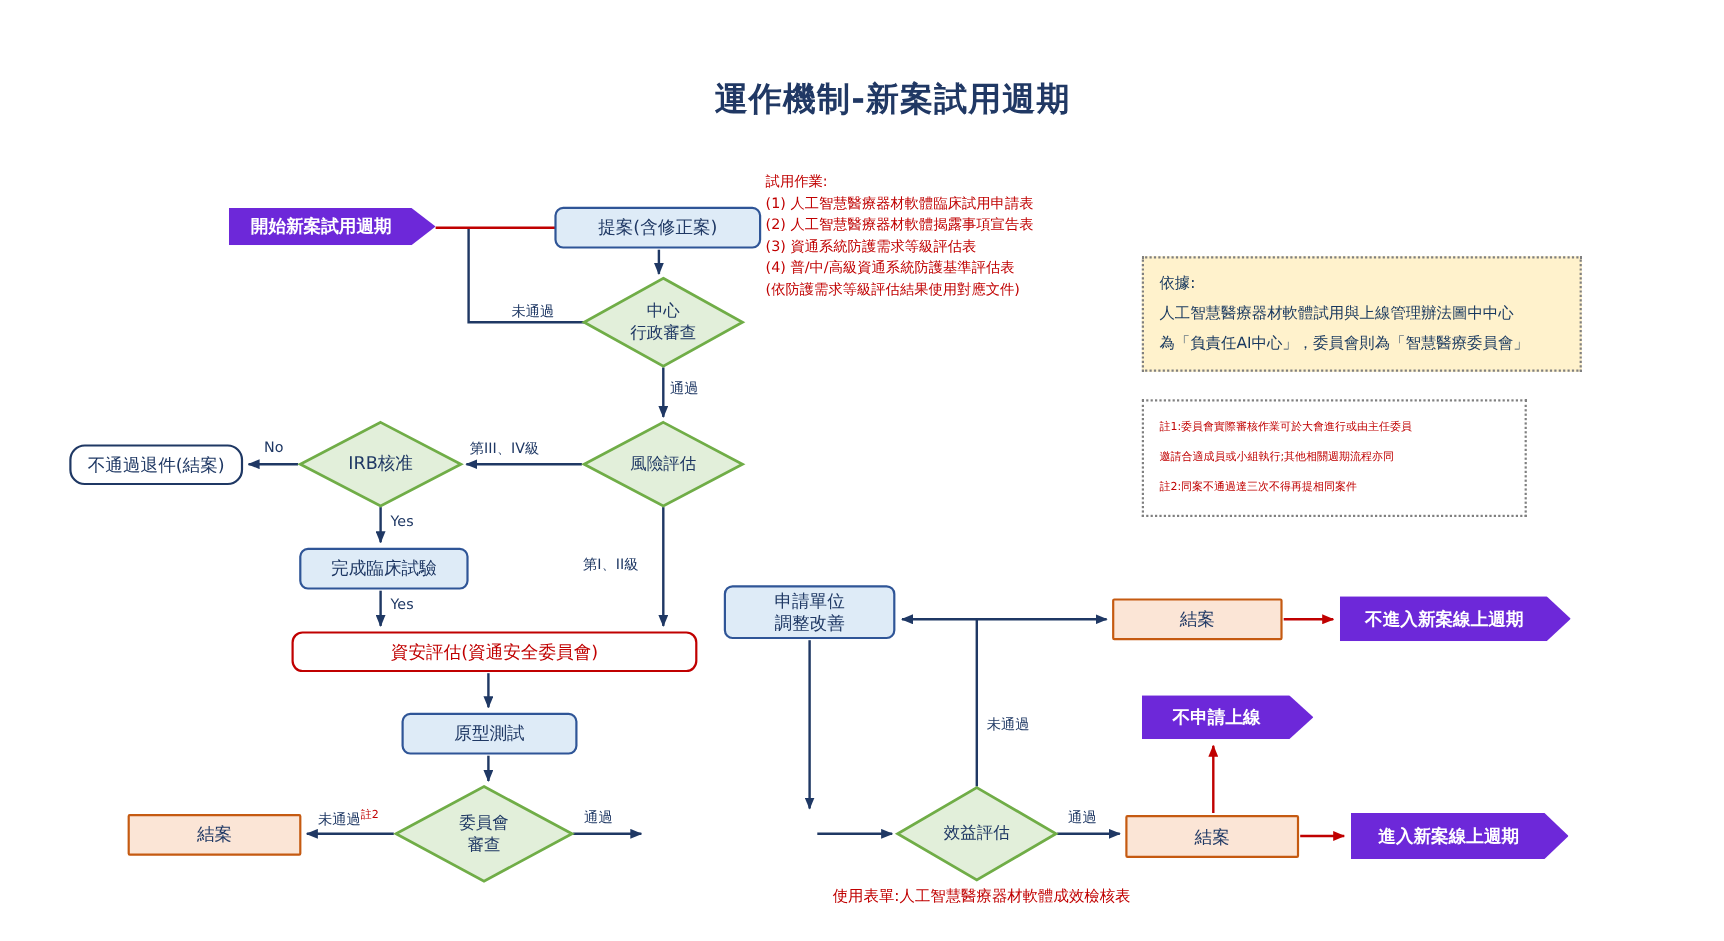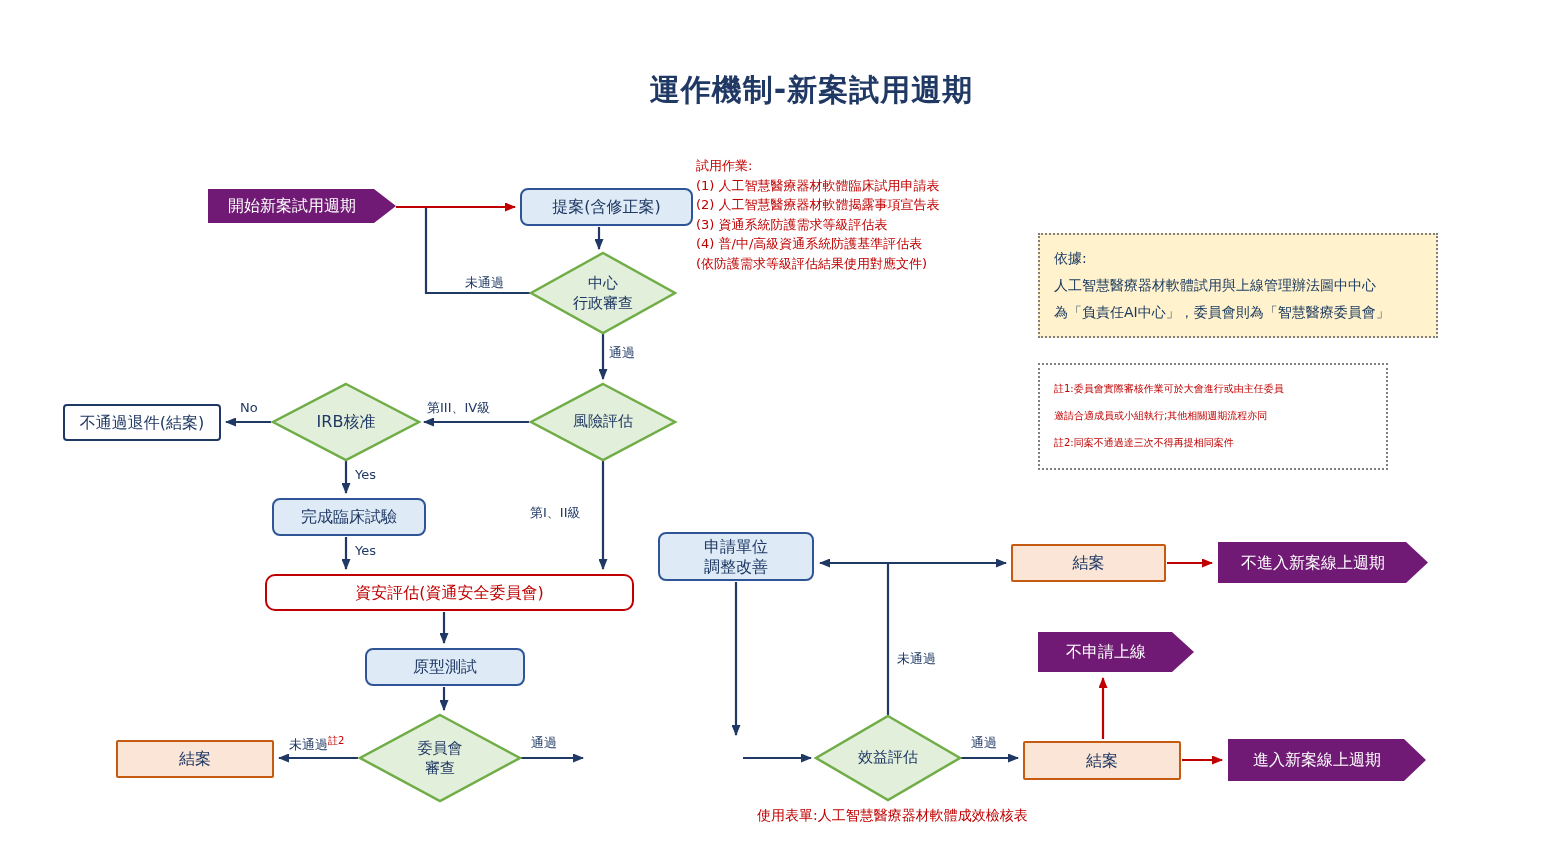--- a/index.html
+++ b/index.html
@@ -13,26 +13,27 @@
     text-align:center; font-size:30px; font-weight:bold; color:#203864;
     letter-spacing:1px;
   }
   .node {
     position:absolute; display:flex; flex-direction:column;
     align-items:center; justify-content:center; text-align:center;
     box-sizing:border-box; line-height:1.25;
   }
   .blue-box  { background:#DEEBF7; border:2px solid #2F5597; border-radius:8px; color:#1F3864; font-size:16px; }
   .peach-box { background:#FBE5D6; border:2.5px solid #C55A11; border-radius:2px; color:#1F3864; font-size:16px; }
-  .white-navy-box { background:#ffffff; border:2px solid #1F3864; border-radius:4px; color:#1F3864; font-size:16px; }
+  .white-navy-box { background:#ffffff; border:2px solid #1F3864; border-radius:14px; color:#1F3864; font-size:16px; }
   .red-box   { background:#ffffff; border:2px solid #C00000; border-radius:10px; color:#C00000; font-size:16px; }
   .banner {
-    background:#701a75; color:#ffffff; font-size:16px;
+    background:#6d28d9; color:#ffffff; font-size:16px;
     clip-path:polygon(0 0, calc(100% - 22px) 0, 100% 50%, calc(100% - 22px) 100%, 0 100%);
     padding-right:20px;
+    font-weight:bold;
   }
   .diamond-label {
     position:absolute; transform:translate(-50%,-50%);
     color:#1F3864; font-size:15px; text-align:center; line-height:1.3; white-space:nowrap;
   }
   .edge-label { position:absolute; color:#1F3864; font-size:13px; white-space:nowrap; }
   .red-sup { color:#C00000; font-size:10px; }
   .red-note { position:absolute; color:#C00000; font-size:13px; line-height:19.5px; white-space:nowrap; }
   .note-box { position:absolute; border:2px dotted #7F7F7F; box-sizing:border-box; padding:10px 14px; }
   .note-yellow { background:#FFF2CC; color:#17375E; font-size:14px; line-height:27px; }
@@ -92,21 +93,21 @@
   <div class="node banner" style="left:1190px;top:542px;width:210px;height:41px">
     <span>不進入新案線上週期</span>
   </div>
   <div class="node banner" style="left:1010px;top:632px;width:156px;height:40px">
     <span>不申請上線</span>
   </div>
   <div class="node banner" style="left:1200px;top:739px;width:198px;height:42px">
     <span>進入新案線上週期</span>
   </div>
 
-  <div class="node blue-box" style="left:492px;top:188px;width:173px;height:38px">
+  <div class="node blue-box" style="left:476px;top:188px;width:188px;height:38px">
     <span>提案(含修正案)</span>
   </div>
   <div class="node white-navy-box" style="left:35px;top:404px;width:158px;height:37px">
     <span>不通過退件(結案)</span>
   </div>
   <div class="node blue-box" style="left:244px;top:498px;width:154px;height:38px">
     <span>完成臨床試驗</span>
   </div>
   <div class="node red-box" style="left:237px;top:574px;width:369px;height:37px">
     <span>資安評估(資通安全委員會)</span>

